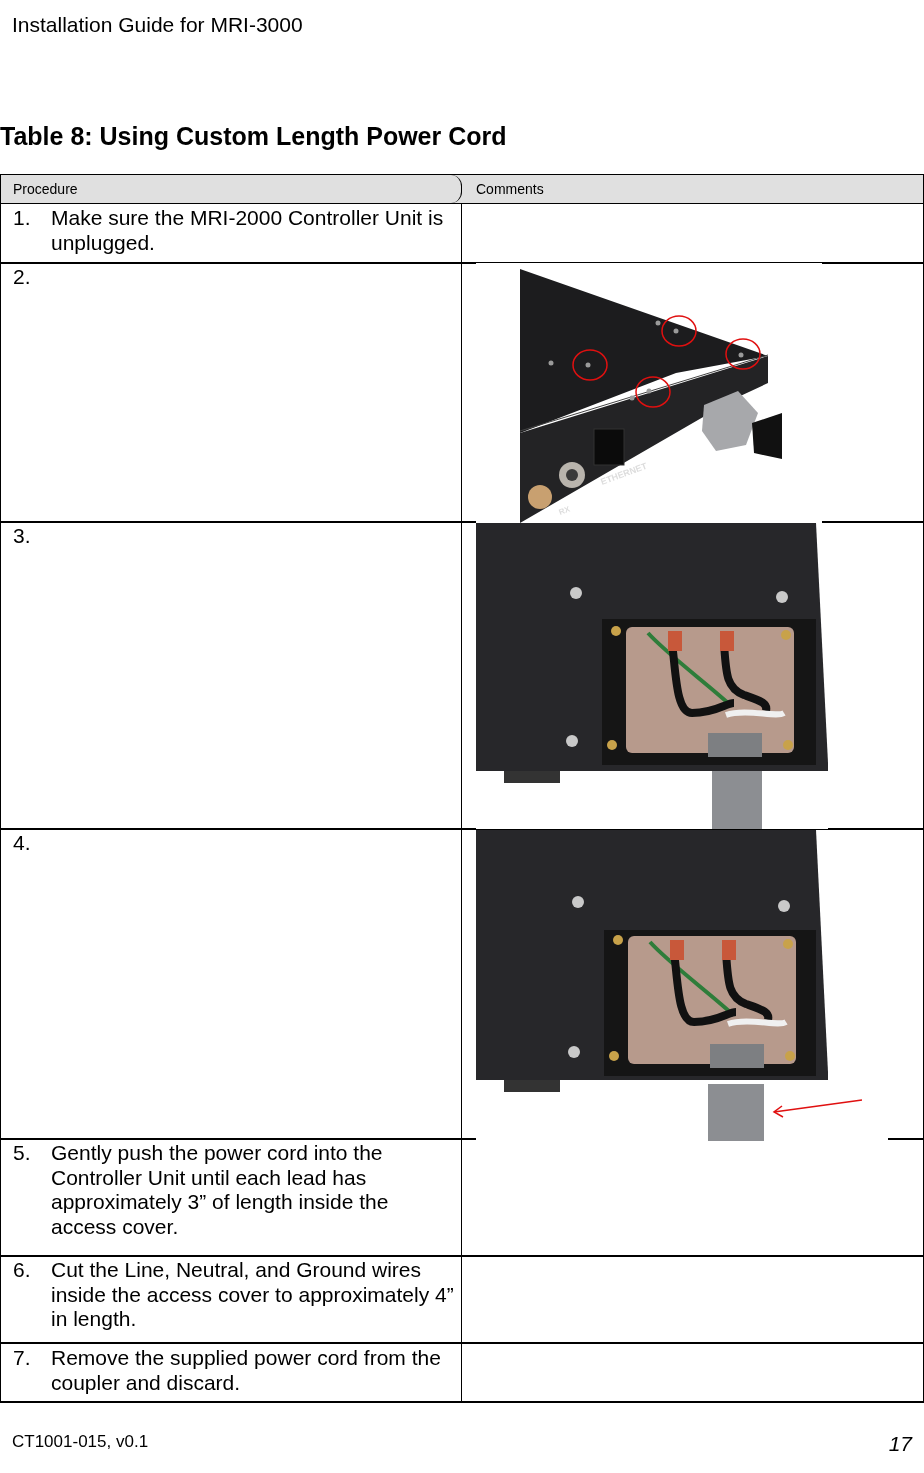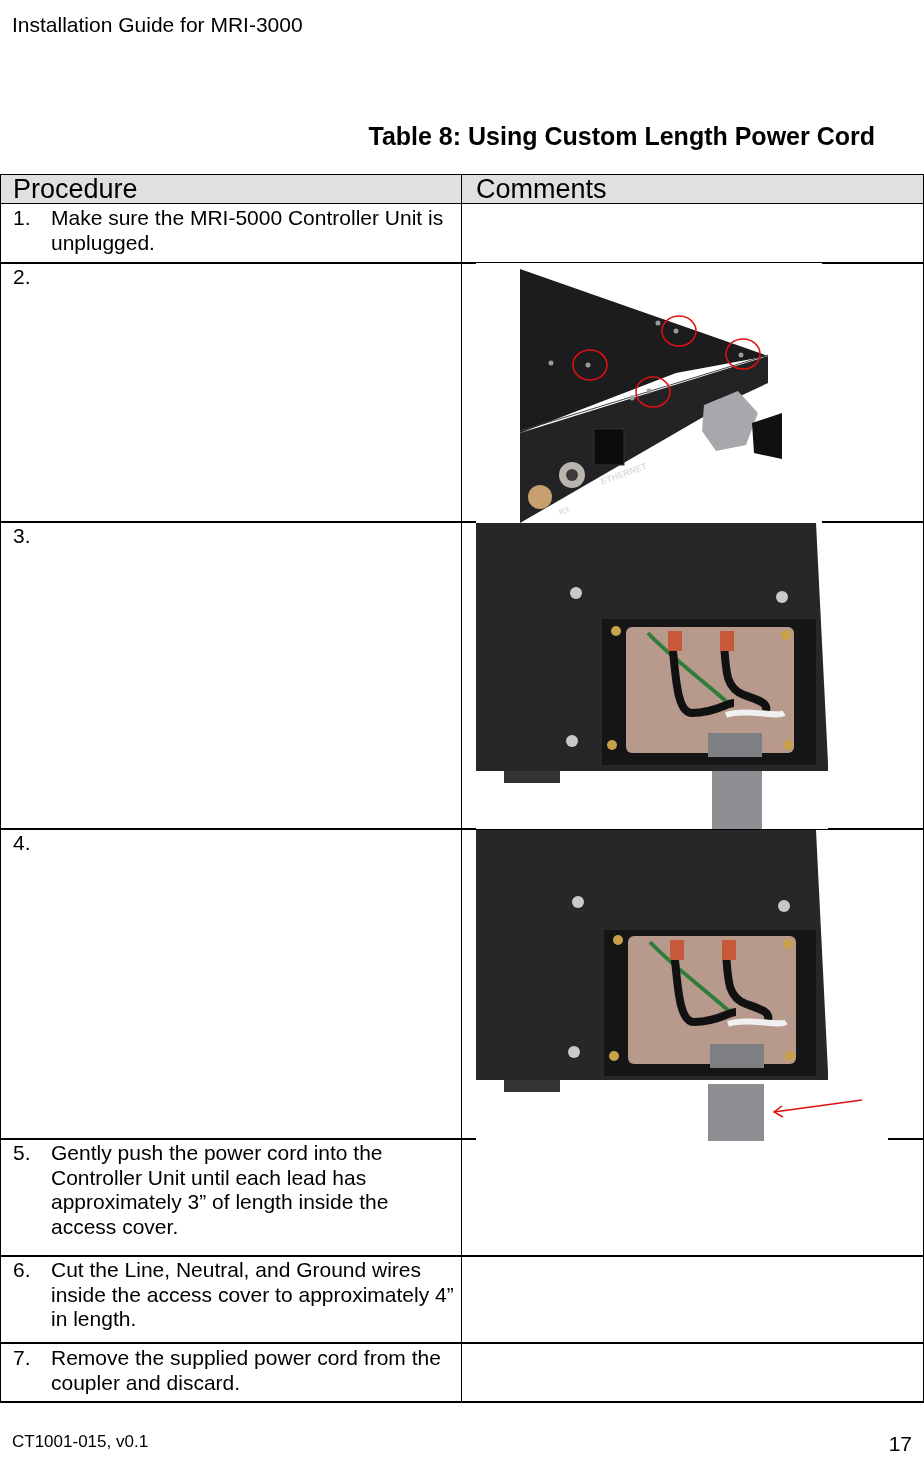--- a/index.html
+++ b/index.html
@@ -2,56 +2,56 @@
 <html><head>
 <meta charset="utf-8">
 <style>
   html, body { margin: 0; padding: 0; background: #ffffff; }
   body {
     width: 924px; height: 1473px; position: relative; overflow: hidden;
     font-family: "Liberation Sans", "DejaVu Sans", sans-serif; color: #000;
   }
   .header-title { position: absolute; left: 12px; top: 12px; font-size: 21px; line-height: 26px; }
   .table-title {
-    position: absolute; left: 0; width: 875px; top: 119px; text-align: right;
+    position: absolute; left: 0; width: 875px; top: 119px; text-align: left;
     font-weight: bold; font-size: 25px; line-height: 34px;
   }
   .tbl { position: absolute; left: 0; top: 174px; width: 924px; }
   .row { position: absolute; left: 0; width: 922px; border-left: 1.5px solid #000; border-right: 1.5px solid #000; }
   .cell { position: absolute; top: 0; bottom: 0; box-sizing: border-box; }
   .cell.proc { left: 0; width: 461px; border-right: 1.5px solid #000; }
   .cell.comm { left: 461px; right: 16px; }
   .hdr { background: #e0e0e0; border-top: 1.5px solid #000; border-bottom: 1.5px solid #000; }
-  .hdr .cell { font-size: 27px; line-height: 28px; padding-left: 12px; }
+  .hdr .cell { font-size: 14px; line-height: 28px; padding-left: 12px; border-radius: 11px; }
   .hdr .cell.comm { padding-left: 14px; }
   .step { font-size: 21px; line-height: 24.5px; padding: 2px 6px 0 12px; display: flex; }
   .step .num { width: 38px; flex: 0 0 38px; }
   .step .txt { flex: 1; }
   .hline { position: absolute; height: 1.5px; background: #000; }
   .photo { position: absolute; overflow: hidden; }
   .footer-left { position: absolute; left: 12px; top: 1432px; font-size: 17px; }
-  .footer-right { position: absolute; right: 12px; top: 1432px; font-size: 21px; }
+  .footer-right { position: absolute; right: 12px; top: 1432px; font-size: 21px; font-style: italic; }
 </style>
 </head>
 <body>
 
 <div class="header-title">Installation Guide for MRI-3000</div>
 <div class="table-title">Table 8: Using Custom Length Power Cord</div>
 
 <div class="tbl">
 
   <div class="row hdr" style="top:0; height:28px;">
     <div class="cell proc">Procedure</div>
     <div class="cell comm">Comments</div>
   </div>
 
   <div class="row" style="top:30px; height:59px;">
     <div class="cell proc step">
       <span class="num">1.</span>
-      <span class="txt">Make sure the MRI-5000 Controller Unit is unplugged.</span>
+      <span class="txt">Make sure the MRI-2000 Controller Unit is unplugged.</span>
     </div>
     <div class="cell comm"></div>
   </div>
   <div class="hline" style="left:0; width:924px; top:88px;"></div>
 
   <div class="row" style="top:89px; height:259px;">
     <div class="cell proc step">
       <span class="num">2.</span>
     </div>
     <div class="cell comm"></div>

